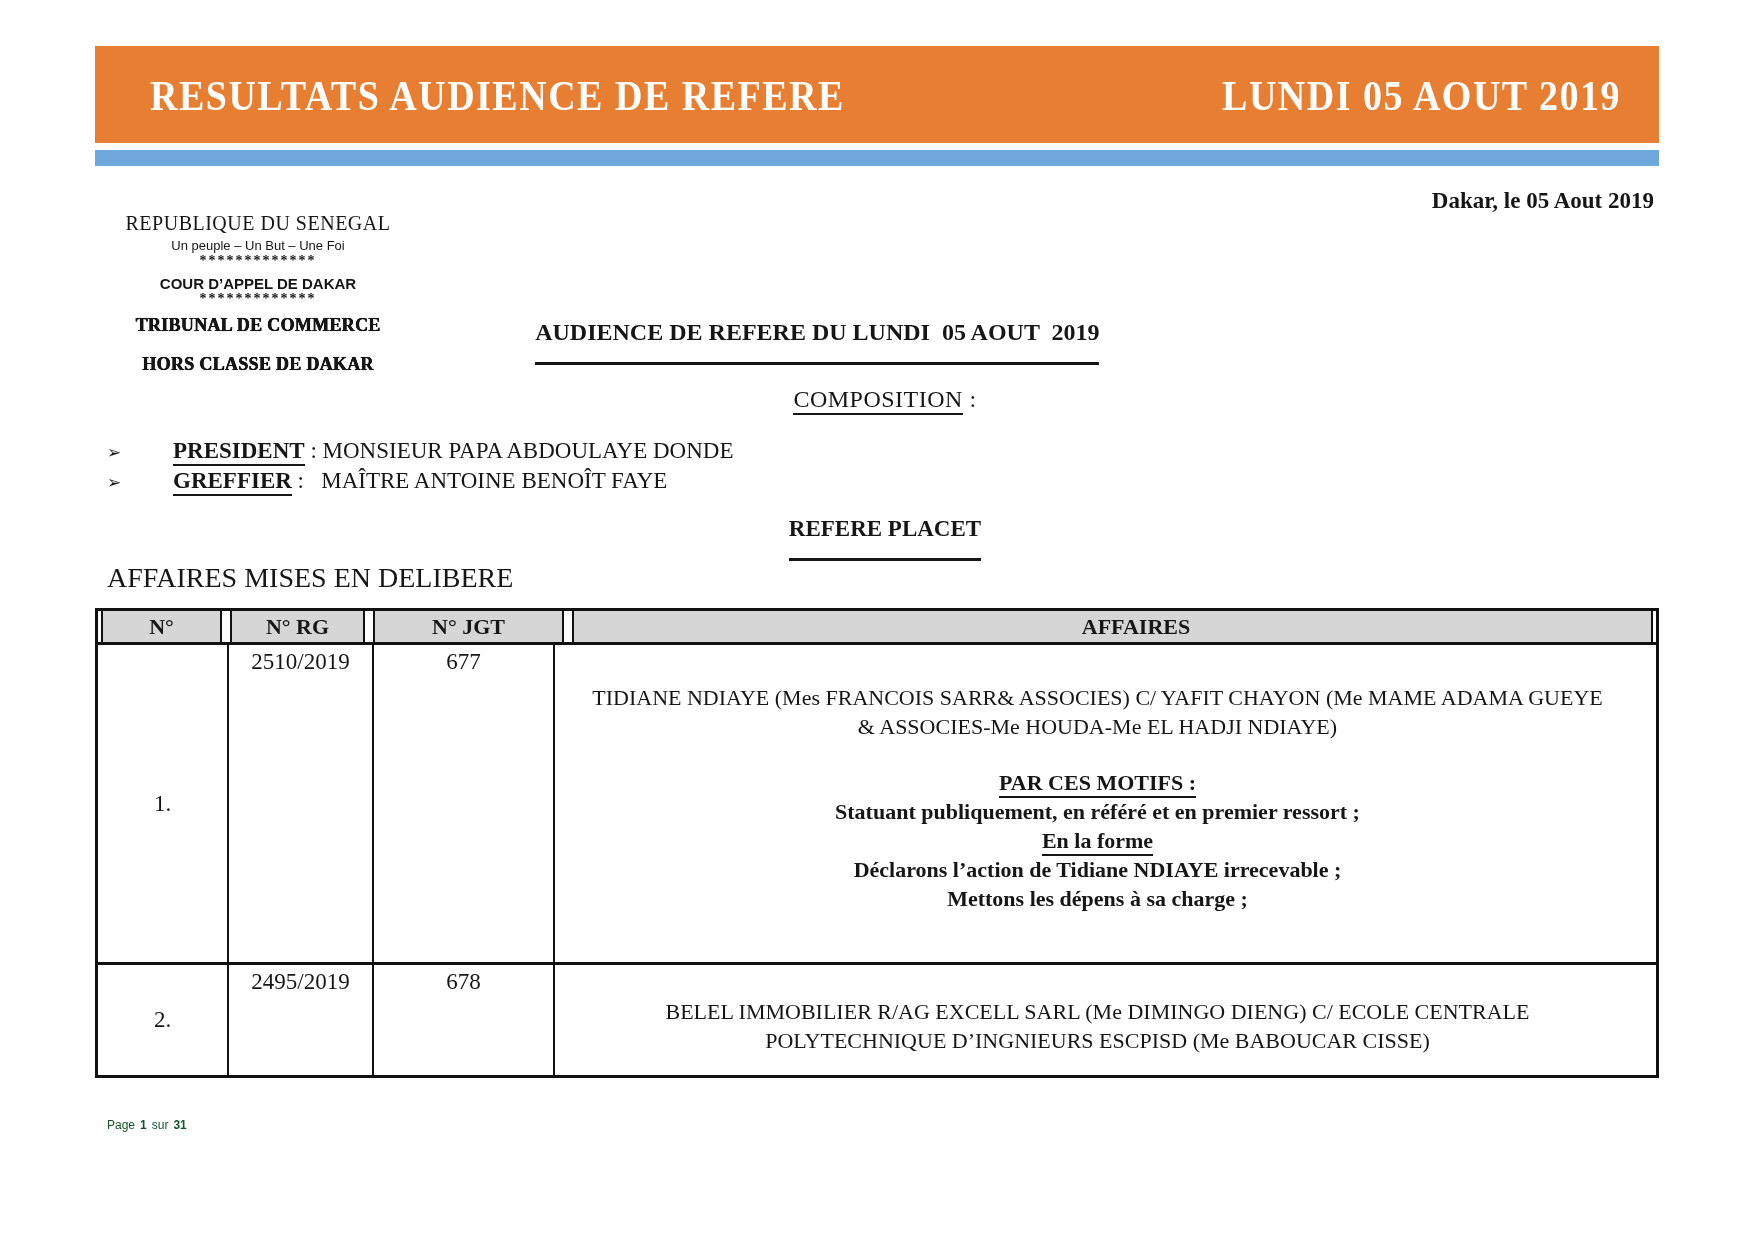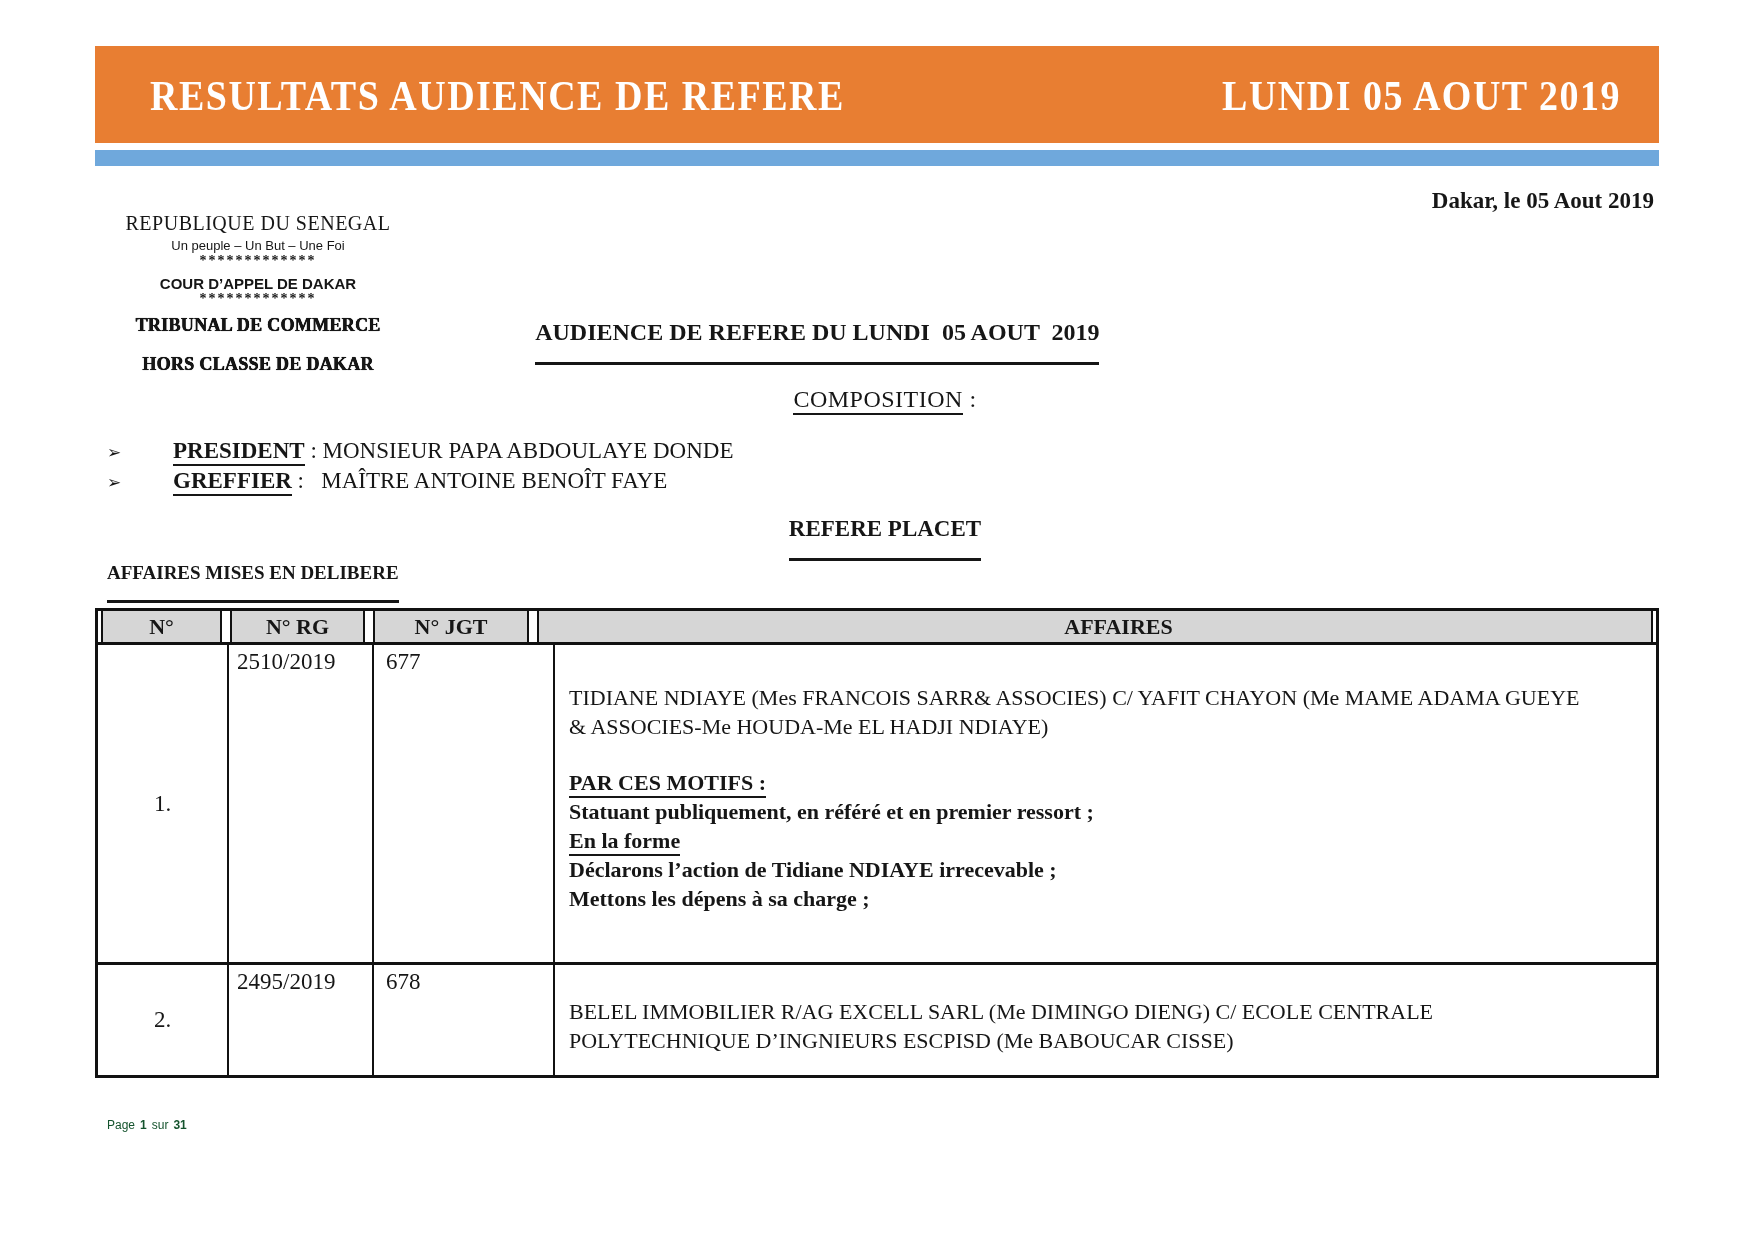--- a/index.html
+++ b/index.html
@@ -29,41 +29,41 @@
   .lh-tribunal{font-size:18px;font-weight:800;letter-spacing:.3px;line-height:21px;
     text-shadow:0 0 .7px #000, .4px 0 0 #000;margin-top:18px;}
   .mt8{margin-top:9px;}
   
   .audience-title{position:absolute;left:95px;top:292px;width:1422px;text-align:center;
     font-size:24px;font-weight:700;white-space:pre;}
   .composition{position:absolute;left:95px;top:386px;width:1580px;text-align:center;
     font-size:24px;letter-spacing:.5px;}
   .refere-placet{position:absolute;left:95px;top:516px;width:1580px;text-align:center;
     font-size:23px;font-weight:700;}
-  .affaires-heading{position:absolute;left:107px;top:562px;font-size:19px;font-weight:700;}
+  .affaires-heading{position:absolute;left:107px;top:562px;font-size:28px;font-weight:400;}
   .u{border-bottom:2px solid #161616;padding-bottom:1px;}
   .u-thick{border-bottom:3px solid #161616;padding-bottom:17px;}
   
   .members{position:absolute;left:107px;top:438px;font-size:23px;}
   .member{display:flex;align-items:baseline;height:30px;}
   .member .bullet{width:66px;font-size:17px;}
   .member .role{font-weight:700;border-bottom:2px solid #161616;}
   .member .sep{white-space:pre;}
   
   .tbl{position:absolute;left:95px;top:608px;width:1564px;box-sizing:border-box;
     border:3px solid #111;}
   .thead{display:flex;background:#ffffff;border-bottom:3px solid #111;height:34px;
     padding:0 3px;box-sizing:border-box;column-gap:8px;}
   .th{background:#D6D6D6;border-left:2px solid #111;border-right:2px solid #111;
     display:flex;align-items:center;justify-content:center;
     font-weight:700;font-size:22px;box-sizing:border-box;}
-  .th1{width:121px;} .th2{width:135px;} .th3{width:156px;} .th4{flex:1;padding-left:47px;}
+  .th1{width:121px;} .th2{width:135px;} .th3{width:191px;} .th4{flex:1;padding-left:47px;}
   .trow{display:flex;align-items:stretch;}
   .trow2{border-top:3px solid #111;}
-  .c{box-sizing:border-box;}
+  .c{box-sizing:border-box;text-align:center;}
   .c1{width:131px;border-right:2px solid #111;display:flex;align-items:center;justify-content:center;font-size:23px;}
   .c2{width:145px;border-right:2px solid #111;padding:4px 8px;font-size:23px;}
   .c3{width:181px;border-right:2px solid #111;padding:4px 12px;font-size:23px;}
   .c4{flex:1;padding:38px 30px 10px 14px;font-size:22px;line-height:29px;}
   .row1{min-height:317px;}
   .row2{min-height:110px;}
   .row2 .c4{padding-top:32px;}
   .parties{white-space:pre-line;}
   .motifs-head{font-weight:700;margin-top:27px;}
   .motifs-head .u{border-bottom-width:2.5px;}

